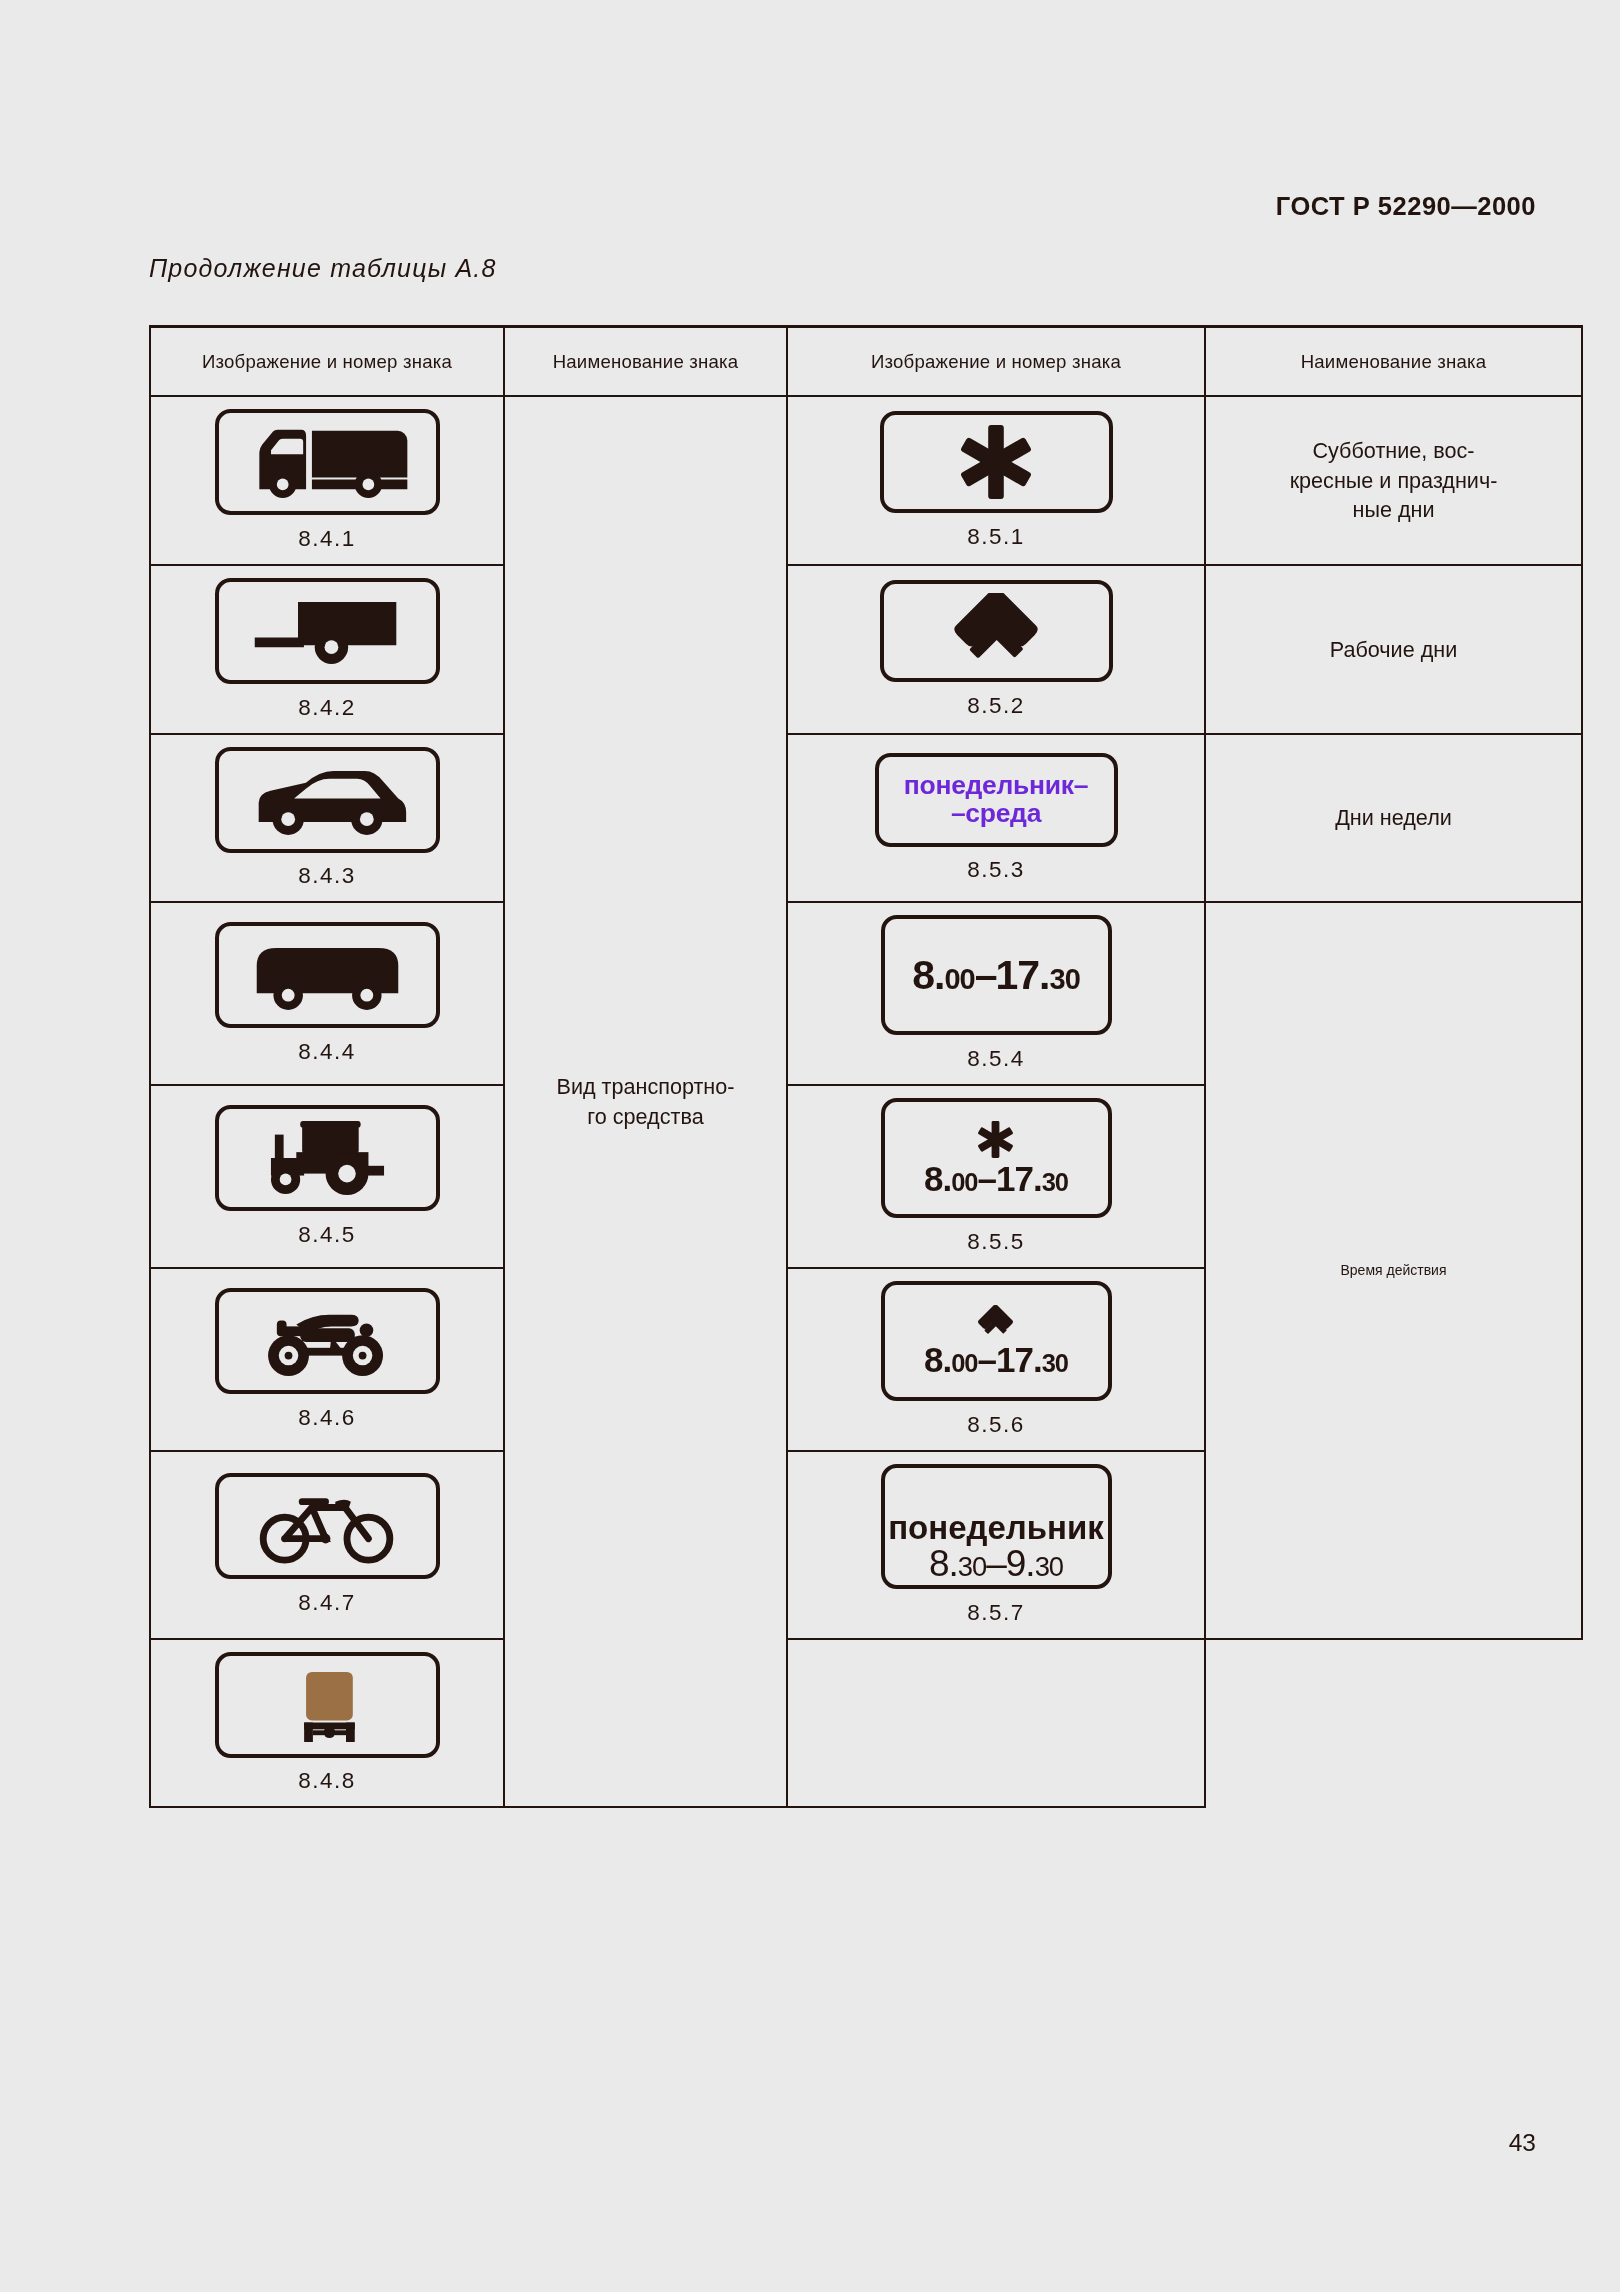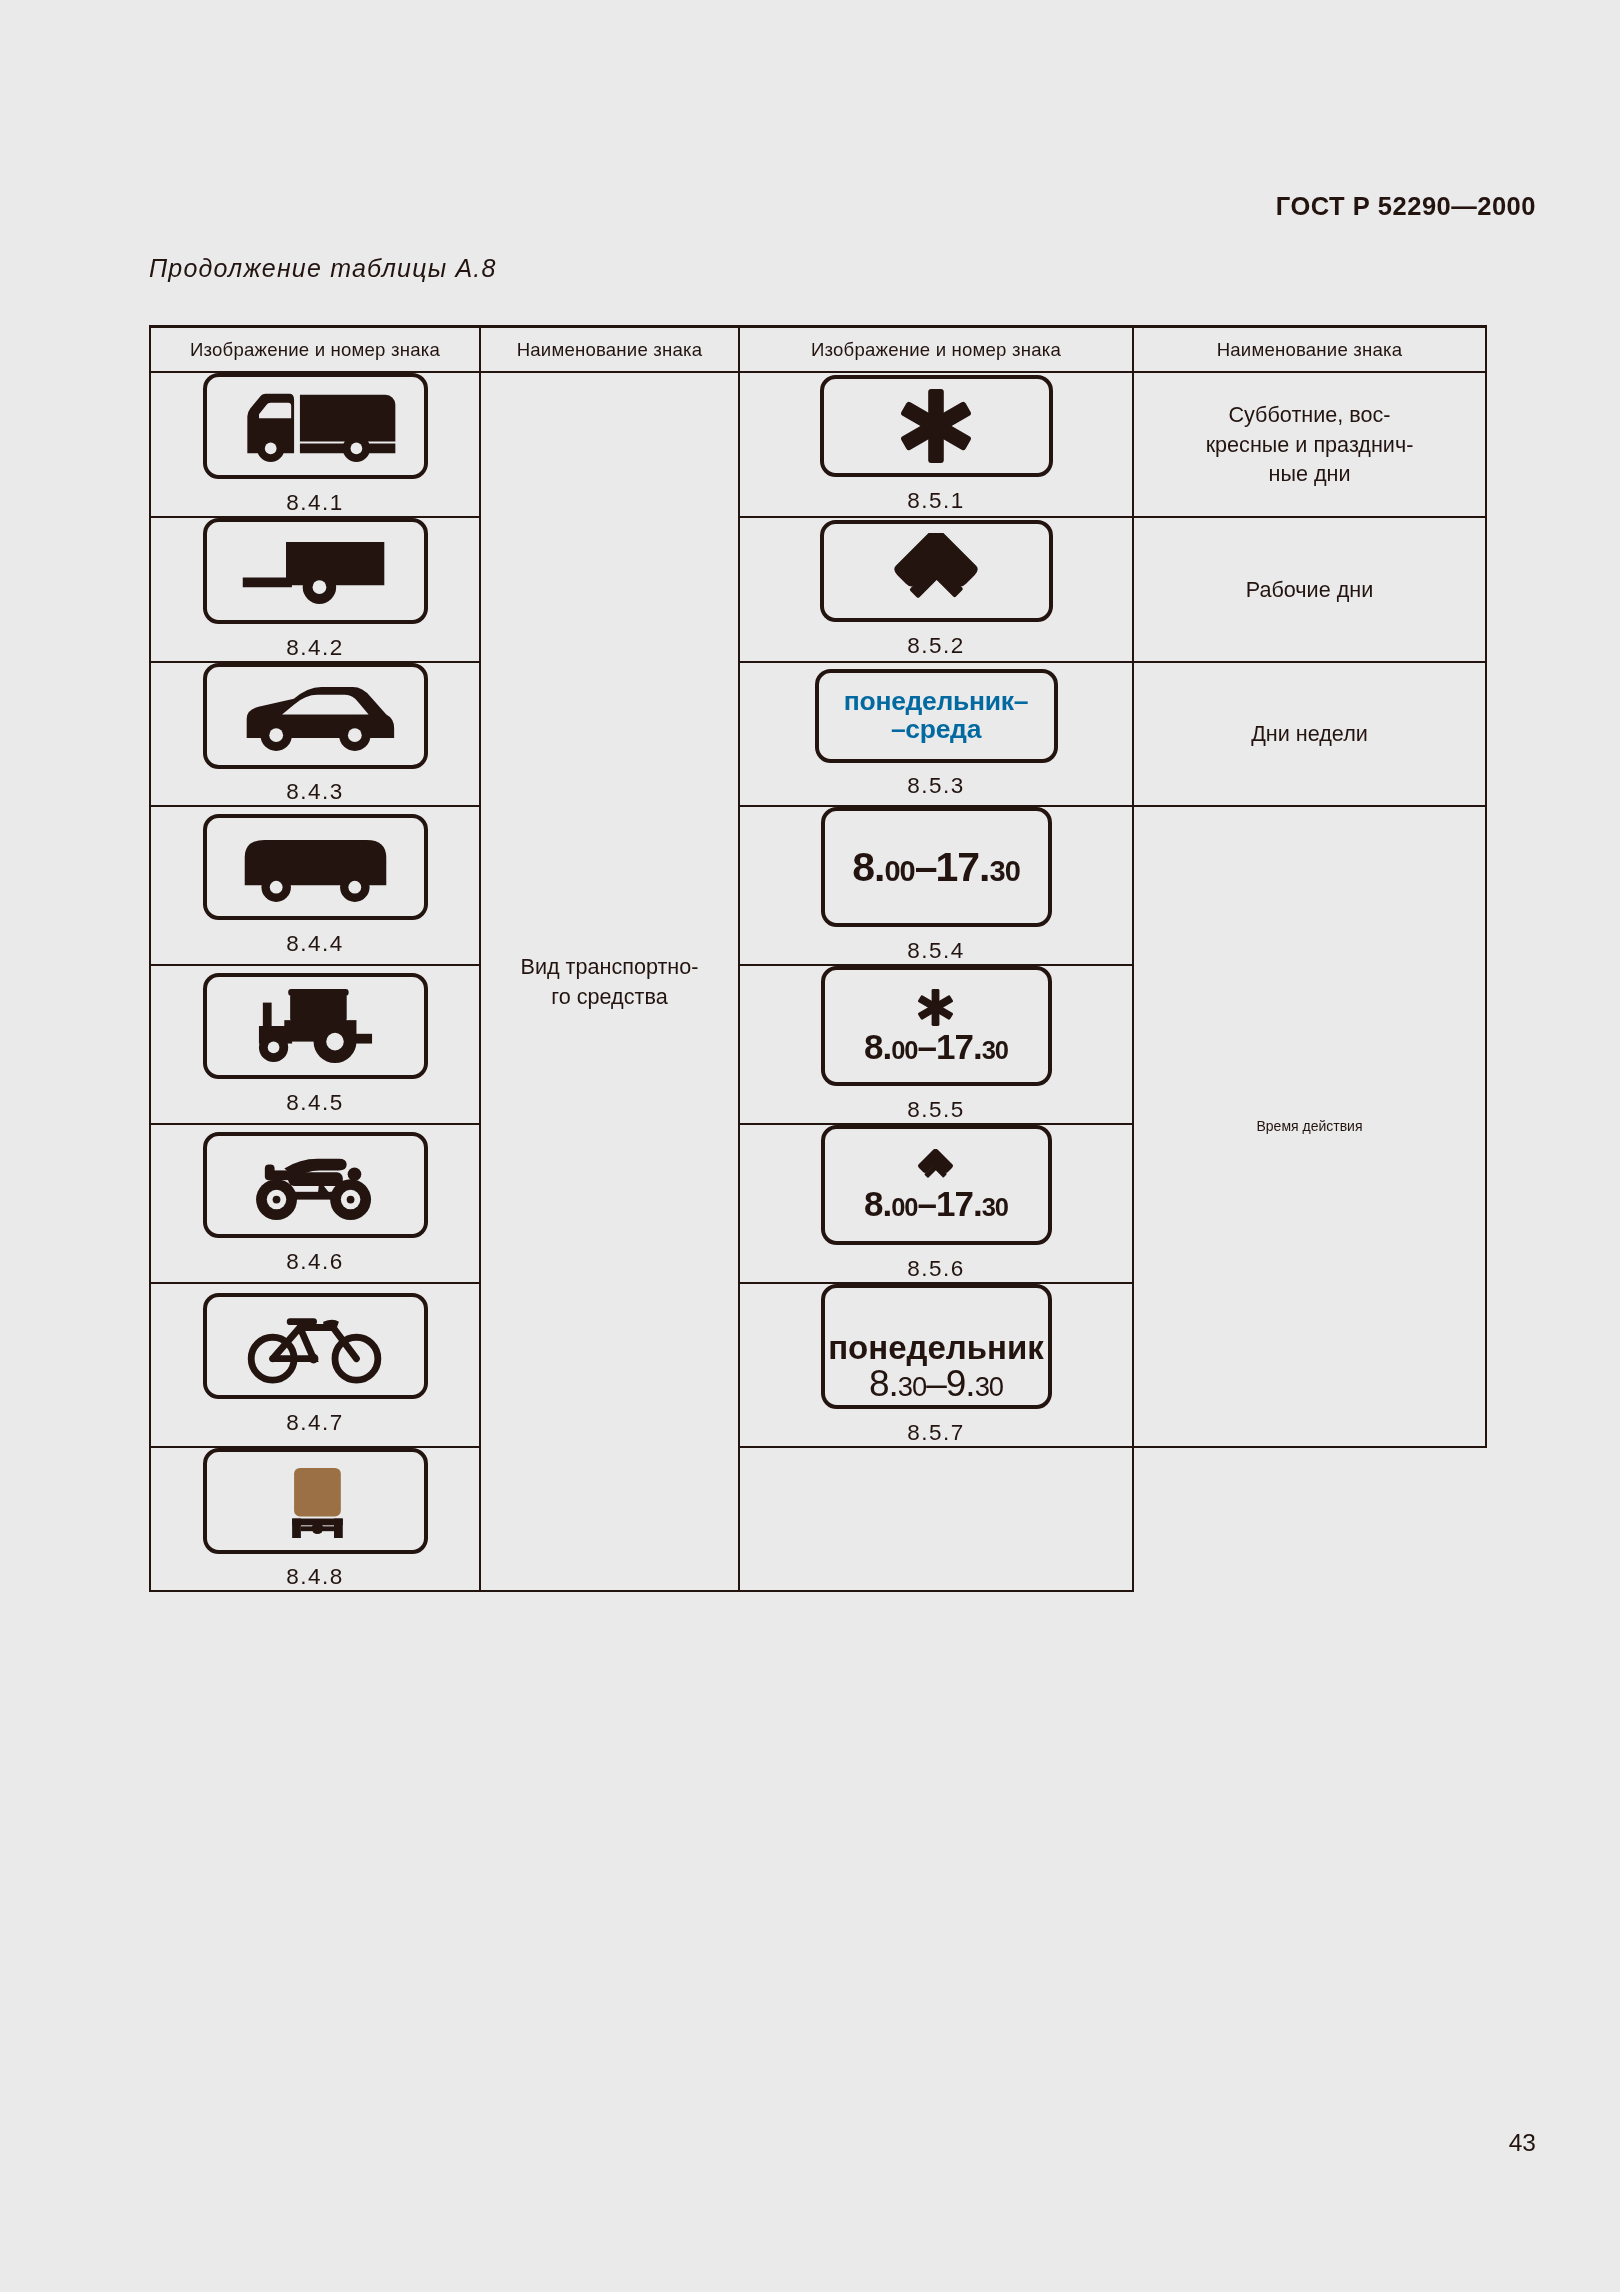--- a/index.html
+++ b/index.html
@@ -43,21 +43,21 @@
   .tbl {
     position: absolute;
     left: 149px;
     top: 325px;
     width: 1328px;
     border-collapse: collapse;
     table-layout: fixed;
   }
   .tbl td, .tbl th {
     border: 2px solid #231410;
-    padding: 0;
+    padding: 12px;
     vertical-align: middle;
     text-align: center;
     font-weight: normal;
   }
   .tbl thead th {
     height: 43px;
     font-size: 18.6px;
     border-top: 3.9px solid #231410;
     letter-spacing: 0.2px;
   }
@@ -104,21 +104,21 @@
   .plate-tall   { width: 231px; height: 120px; }
   .plate-tall2  { width: 231px; height: 125px; }
 
   svg { display: block; }
 
   
   .ptxt {
     font-weight: bold;
     text-align: center;
     line-height: 1.04;
-    color: #0369a1;
+    color: #6d28d9;
   }
   .ptxt-weekday { font-size: 26.5px; letter-spacing: -0.3px; }
   .ptxt-weekday .l2 { display:block; }
 
   .time {
     font-weight: bold;
     font-size: 41px;
     letter-spacing: -1px;
     white-space: nowrap;
     line-height: 1;

